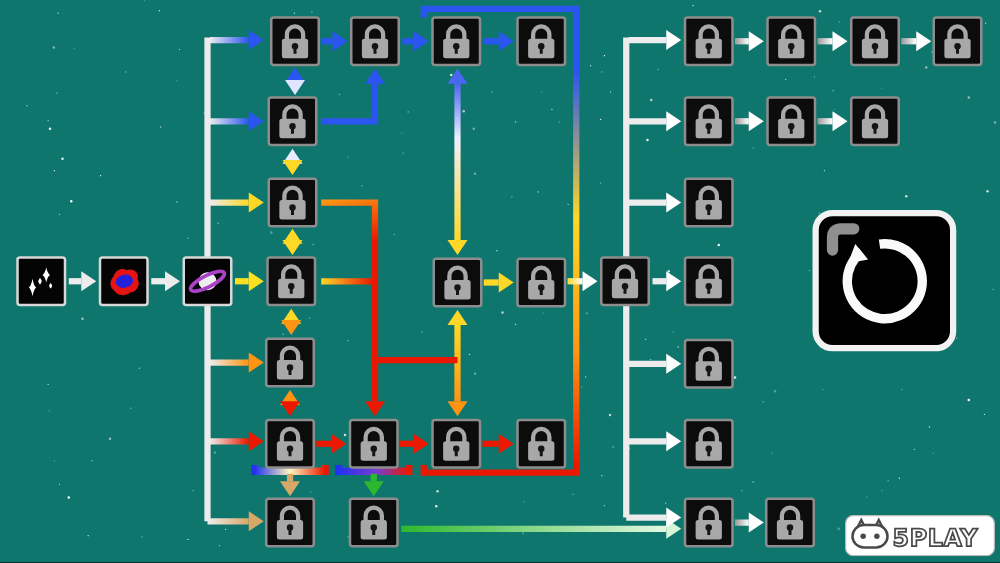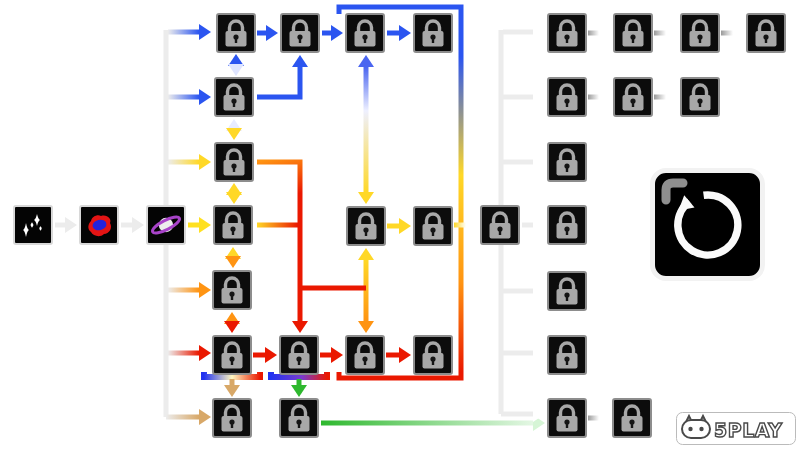--- a/index.html
+++ b/index.html
@@ -1,16 +1,16 @@
 <!DOCTYPE html>
 <html><head>
 <meta charset="utf-8">
 <style>
   html,body{margin:0;padding:0;background:#000;}
-  #stage{position:relative;width:800px;height:450px;background:#ffffff;overflow:hidden;
+  #stage{position:relative;width:800px;height:450px;background:#0f766e;overflow:hidden;
          font-family:"DejaVu Sans",sans-serif;}
   .star{position:absolute;background:#fff;border-radius:50%;}
   #links{position:absolute;left:0;top:0;width:800px;height:450px;}
   #nodes{position:absolute;left:0;top:0;width:800px;height:450px;}
   .node{position:absolute;width:40px;height:40px;box-sizing:border-box;
         background:#0c0c0c;border:2px solid #8d8d8d;border-radius:3px;
         display:flex;align-items:center;justify-content:center;}
   .node.stars,.node.nebula,.node.planet{border-color:#d8d8d8;background:#040404;}
   #restart{position:absolute;left:650px;top:168px;width:115px;height:113px;box-sizing:border-box;
            border:5px solid #f2f2f2;border-radius:16px;background:#000;cursor:pointer;}

